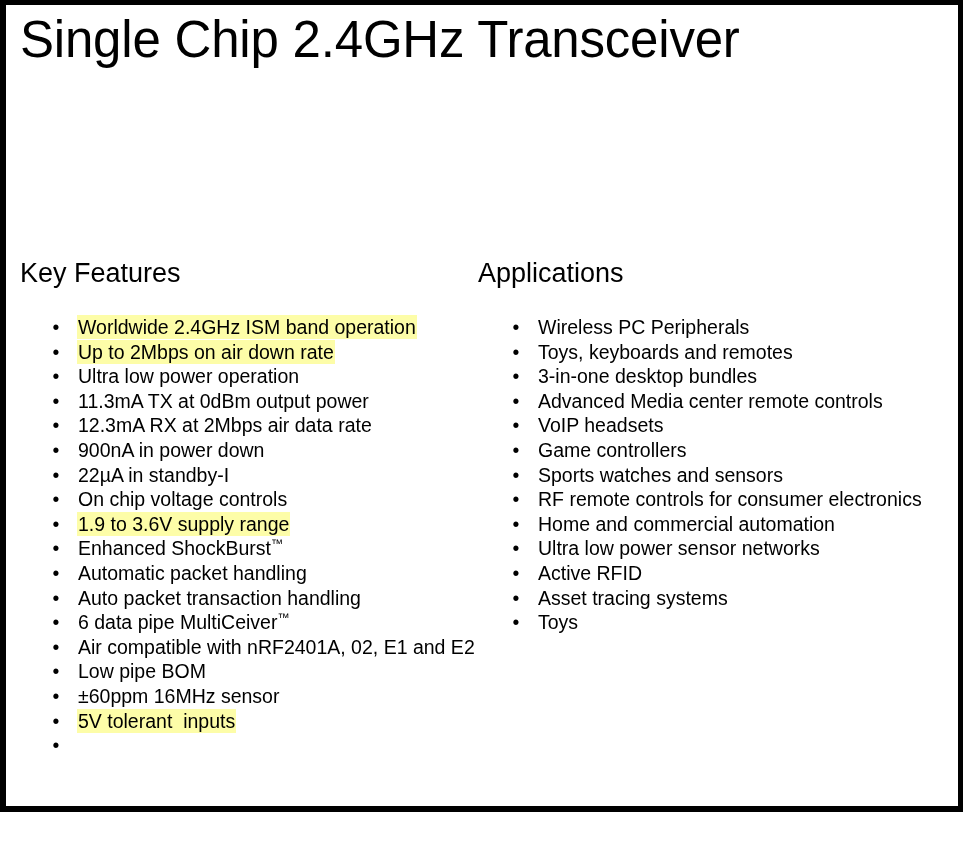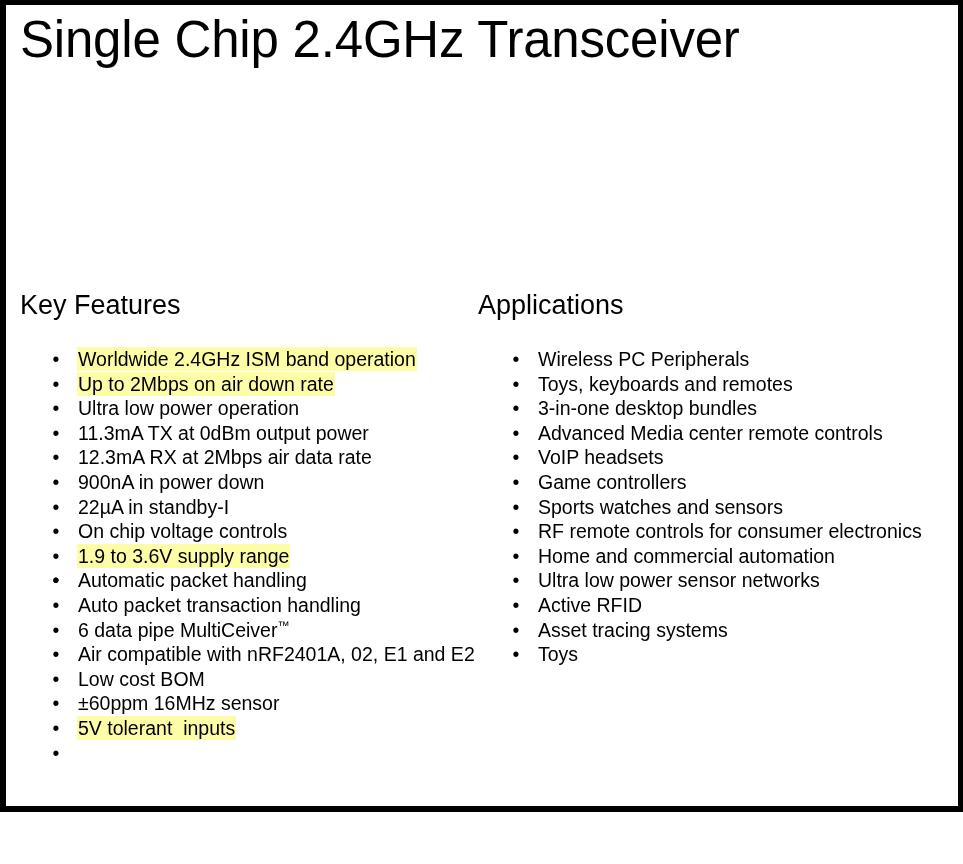--- a/index.html
+++ b/index.html
@@ -46,21 +46,20 @@
   }
 
   .title-line.second {
     margin-top: 29px;
   }
 
   
   .column {
     position: absolute;
     top: 252px;
-    margin-top: 32px;
   }
 
   .column.features { left: 12px;  width: 460px; }
   .column.apps     { left: 470px; width: 480px; }
 
   .section-heading {
     font-family: "Liberation Sans", sans-serif;
     font-size: 27px;
     font-weight: 400;
     line-height: 32px;
@@ -131,26 +130,26 @@
     <ul class="bullet-list">
         <li><span class="bullet-mark">•</span><span class="item-text hl">Worldwide 2.4GHz ISM band operation</span></li>
         <li><span class="bullet-mark">•</span><span class="item-text hl">Up to 2Mbps on air down rate</span></li>
         <li><span class="bullet-mark">•</span><span class="item-text">Ultra low power operation</span></li>
         <li><span class="bullet-mark">•</span><span class="item-text">11.3mA TX at 0dBm output power</span></li>
         <li><span class="bullet-mark">•</span><span class="item-text">12.3mA RX at 2Mbps air data rate</span></li>
         <li><span class="bullet-mark">•</span><span class="item-text">900nA in power down</span></li>
         <li><span class="bullet-mark">•</span><span class="item-text">22µA in standby-I</span></li>
         <li><span class="bullet-mark">•</span><span class="item-text">On chip voltage controls</span></li>
         <li><span class="bullet-mark">•</span><span class="item-text hl">1.9 to 3.6V supply range</span></li>
-        <li><span class="bullet-mark">•</span></li>
+        <li><span class="bullet-mark">•</span><span class="item-text">Enhanced ShockBurst<span class="tm">™</span></span></li>
         <li><span class="bullet-mark">•</span><span class="item-text">Automatic packet handling</span></li>
         <li><span class="bullet-mark">•</span><span class="item-text">Auto packet transaction handling</span></li>
         <li><span class="bullet-mark">•</span><span class="item-text">6 data pipe MultiCeiver<span class="tm">™</span></span></li>
         <li><span class="bullet-mark">•</span><span class="item-text">Air compatible with nRF2401A, 02, E1 and E2</span></li>
-        <li><span class="bullet-mark">•</span><span class="item-text">Low cost BOM</span></li>
+        <li><span class="bullet-mark">•</span><span class="item-text">Low pipe BOM</span></li>
         <li><span class="bullet-mark">•</span><span class="item-text">±60ppm 16MHz sensor</span></li>
         <li><span class="bullet-mark">•</span><span class="item-text hl">5V tolerant  inputs</span></li>
         <li><span class="bullet-mark">•</span></li>
       </ul>
   </div>
 
   <div class="column apps">
     <div class="section-heading">Applications</div>
     <ul class="bullet-list">
         <li><span class="bullet-mark">•</span><span class="item-text">Wireless PC Peripherals</span></li>

